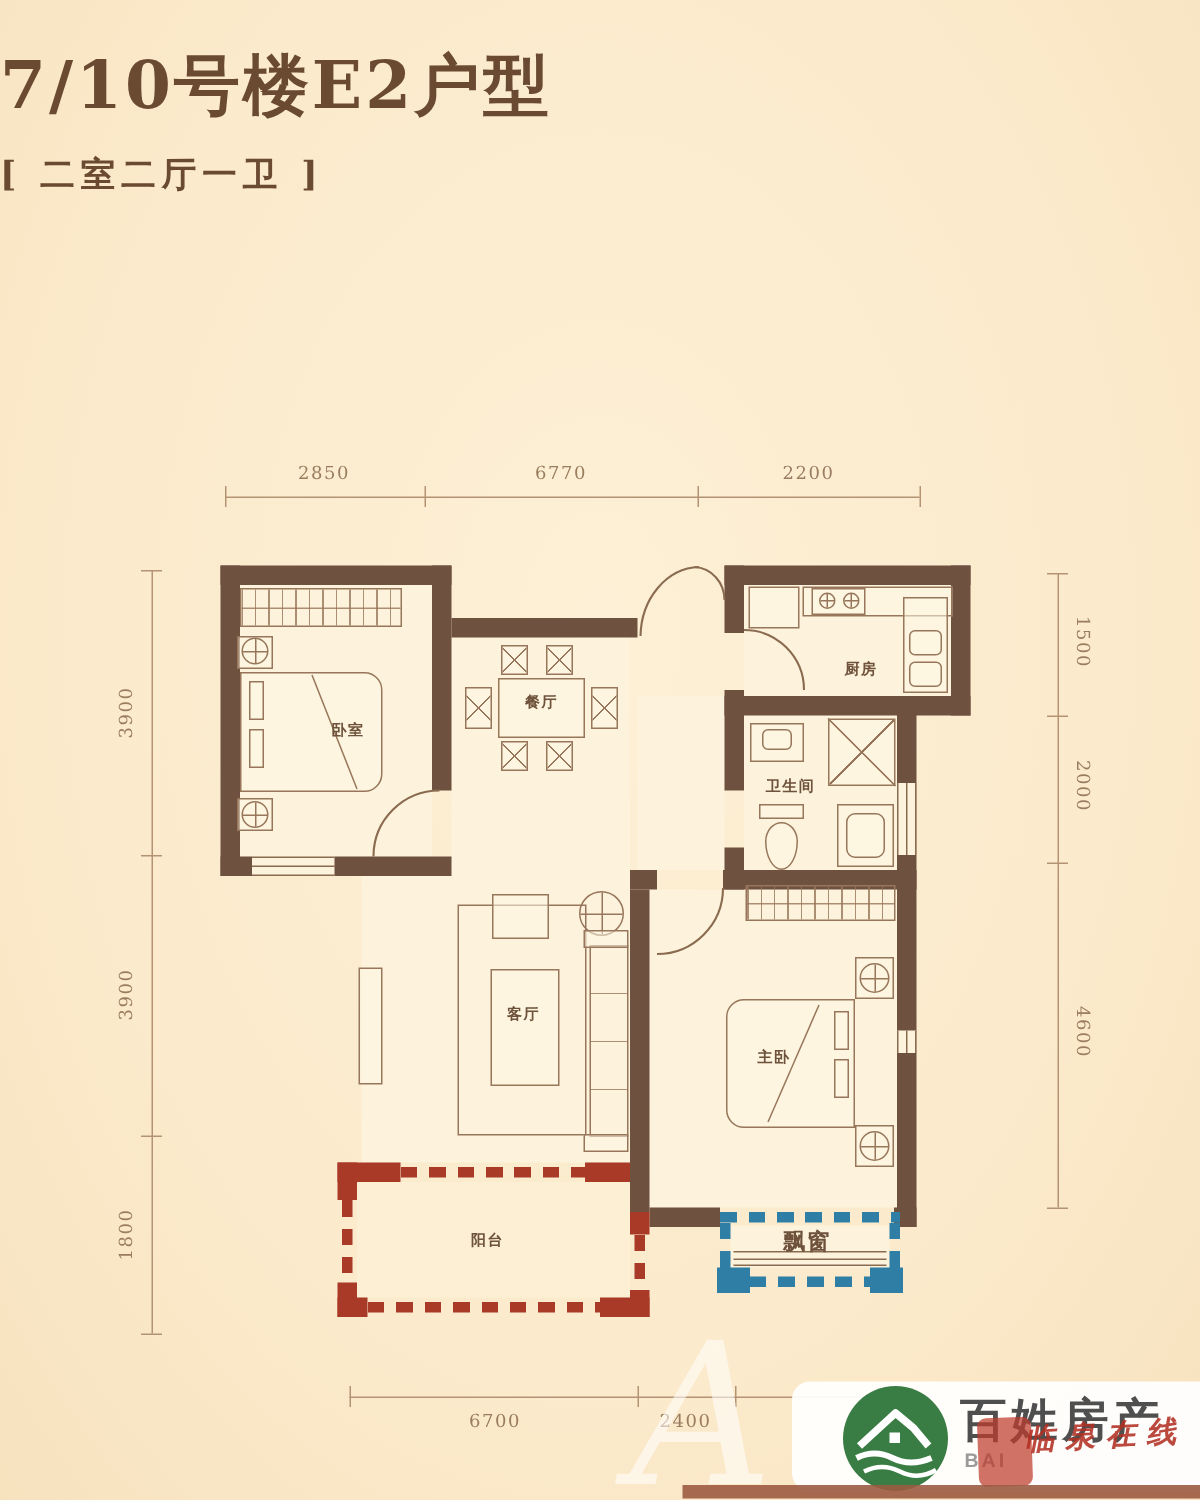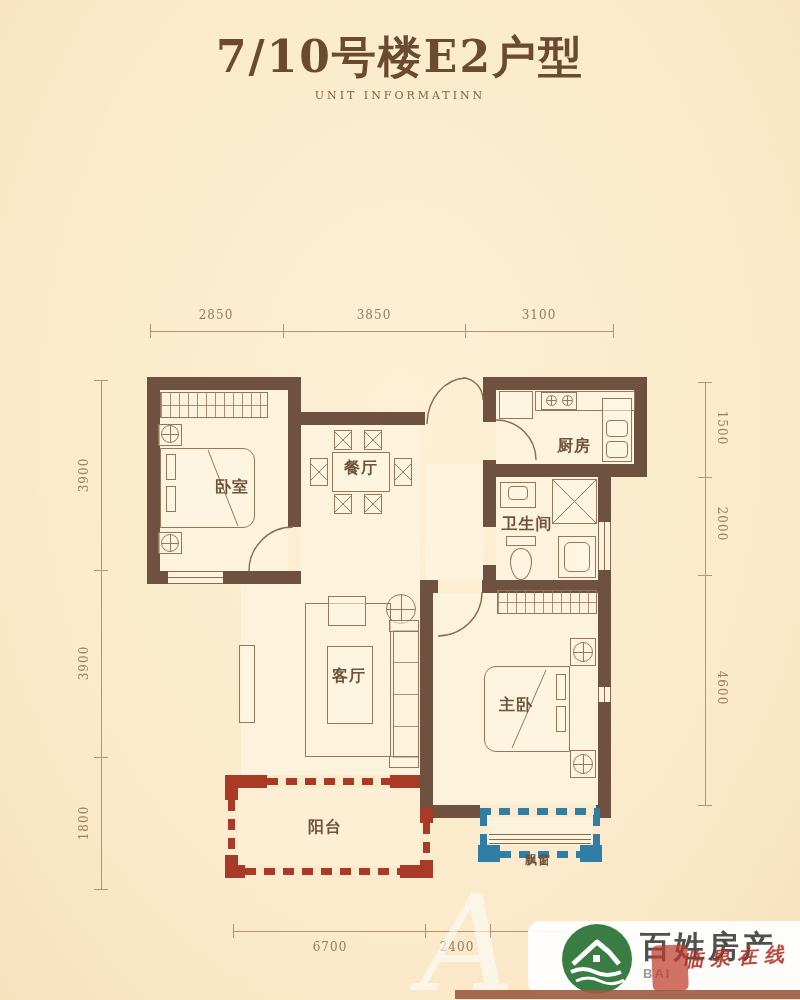--- a/index.html
+++ b/index.html
@@ -17,26 +17,26 @@
   .f{position:absolute;border:1px solid #97765B;background:rgba(253,245,226,.55);box-sizing:border-box}
   .lampc{position:absolute;box-sizing:border-box;border:1px solid #97765B;border-radius:50%;
     background:linear-gradient(#97765B,#97765B) center/100% 1px no-repeat,
                linear-gradient(#97765B,#97765B) center/1px 100% no-repeat}
   .xpat{background-image:linear-gradient(45deg,transparent calc(50% - .6px),#97765B calc(50% - .6px) calc(50% + .6px),transparent calc(50% + .6px)),
                          linear-gradient(-45deg,transparent calc(50% - .6px),#97765B calc(50% - .6px) calc(50% + .6px),transparent calc(50% + .6px))}
   .winh{position:absolute;box-sizing:border-box;background:#FDF3DC linear-gradient(#8A6B50,#8A6B50) center/100% 1px no-repeat;
     border-top:1px solid #8A6B50;border-bottom:1px solid #8A6B50}
   .winv{position:absolute;box-sizing:border-box;background:#FDF3DC linear-gradient(#8A6B50,#8A6B50) center/1px 100% no-repeat;
     border-left:1px solid #8A6B50;border-right:1px solid #8A6B50}
-  .rlabel{position:absolute;transform:translate(-50%,-50%);font-weight:bold;font-size:16px;color:#6E523C;letter-spacing:1px;white-space:nowrap}
+  .rlabel{position:absolute;transform:translate(-50%,-50%);font-weight:bold;font-size:10px;color:#6E523C;letter-spacing:1px;white-space:nowrap}
   .dline{position:absolute;background:#B39373}
   .dimlab{position:absolute;transform:translate(-50%,-50%);font-size:12px;color:#9A7C5E;letter-spacing:1px;white-space:nowrap}
   .dimlab.vl{transform:translate(-50%,-50%) rotate(-90deg)}
   .dimlab.vr{transform:translate(-50%,-50%) rotate(90deg)}
-  .titleblock{position:absolute;left:0;top:0;width:800px;text-align:center;color:#6B4A32}
+  .titleblock{position:absolute;left:0;top:0;width:800px;color:#6B4A32}
   .t-main{margin-top:28px;font-size:44px;font-weight:bold;letter-spacing:2px}
   .t-sub{margin-top:14px;font-size:23px;font-weight:bold;letter-spacing:4px}
   .t-en{margin-top:2px;font-size:11px;letter-spacing:3px;color:#7E6448}
   .t-area{margin-top:8px;font-size:21px;font-weight:bold;letter-spacing:1px}
   .t-area .gap{display:inline-block;width:26px}
   .wm-band{position:absolute;left:528px;top:921px;width:272px;height:73px;background:rgba(255,255,255,.93);border-radius:12px 0 0 12px}
   .wm-brand{position:absolute;left:640px;top:926px;width:166px;font-weight:bold;font-size:31px;color:#4F4F4F;letter-spacing:3px;white-space:nowrap}
   .wm-sub{position:absolute;left:643px;top:966px;font-family:"Liberation Sans",sans-serif;font-weight:bold;font-size:13px;color:#9A9A9A;letter-spacing:2px}
   .wm-red{position:absolute;left:737px;top:957px;transform:translate(-50%,-50%) rotate(-3deg);font-style:italic;font-weight:bold;
     font-size:20px;color:rgba(178,48,35,.88);letter-spacing:7px;white-space:nowrap}
@@ -46,21 +46,21 @@
   .wm-ghost{position:absolute;left:420px;top:878px;font-style:italic;font-size:132px;color:rgba(255,255,255,.55);line-height:1}
   .wm-strip{position:absolute;left:455px;top:990px;width:345px;height:9px;background:#9C5B41;opacity:.9}
 </style>
 </head>
 <body>
 
 <div id="canvas">
 
   <div class="titleblock">
     <div class="t-main">7/10号楼E2户型</div>
-    <div class="t-en">UNIT INFORMATINN</div>
+    <div class="t-sub">[ 二室二厅一卫 ]</div>
   </div>
 
   <div class="fill" style="left:160px;top:390px;width:128px;height:181px"></div>
   <div class="fill" style="left:301px;top:425px;width:119px;height:159px"></div>
   <div class="fill" style="left:496px;top:390px;width:138px;height:74px"></div>
   <div class="fill" style="left:496px;top:477px;width:102px;height:103px"></div>
   <div class="fill" style="left:425px;top:464px;width:58px;height:116px"></div>
   <div class="fill" style="left:241px;top:584px;width:179px;height:191px"></div>
   <div class="fill" style="left:433px;top:593px;width:165px;height:212px"></div>
   <div class="fill" style="left:238px;top:788px;width:182px;height:77px;background:#FCEFD4"></div>
@@ -181,30 +181,30 @@
     </g>
   </svg>
 
   <div class="rlabel" style="left:232px;top:487px">卧室</div>
   <div class="rlabel" style="left:361px;top:468px">餐厅</div>
   <div class="rlabel" style="left:574px;top:446px">厨房</div>
   <div class="rlabel" style="left:527px;top:524px">卫生间</div>
   <div class="rlabel" style="left:349px;top:676px">客厅</div>
   <div class="rlabel" style="left:516px;top:705px">主卧</div>
   <div class="rlabel" style="left:325px;top:827px">阳台</div>
-  <div class="rlabel" style="left:538px;top:860px;font-size:12px">飘窗</div>
+  <div class="rlabel" style="left:538px;top:828px;font-size:15px">飘窗</div>
 
   <div class="dline" style="left:150px;top:331px;width:463px;height:1px"></div>
   <div class="dline" style="left:150px;top:324px;width:1px;height:14px"></div>
   <div class="dline" style="left:283px;top:324px;width:1px;height:14px"></div>
   <div class="dline" style="left:465px;top:324px;width:1px;height:14px"></div>
   <div class="dline" style="left:613px;top:324px;width:1px;height:14px"></div>
   <div class="dimlab" style="left:216px;top:315px">2850</div>
-  <div class="dimlab" style="left:374px;top:315px">3850</div>
-  <div class="dimlab" style="left:539px;top:315px">3100</div>
+  <div class="dimlab" style="left:374px;top:315px">6770</div>
+  <div class="dimlab" style="left:539px;top:315px">2200</div>
 
   <div class="dline" style="left:101px;top:380px;width:1px;height:509px"></div>
   <div class="dline" style="left:94px;top:380px;width:14px;height:1px"></div>
   <div class="dline" style="left:94px;top:570px;width:14px;height:1px"></div>
   <div class="dline" style="left:94px;top:757px;width:14px;height:1px"></div>
   <div class="dline" style="left:94px;top:889px;width:14px;height:1px"></div>
   <div class="dimlab vl" style="left:84px;top:475px">3900</div>
   <div class="dimlab vl" style="left:84px;top:663px">3900</div>
   <div class="dimlab vl" style="left:84px;top:823px">1800</div>
 

